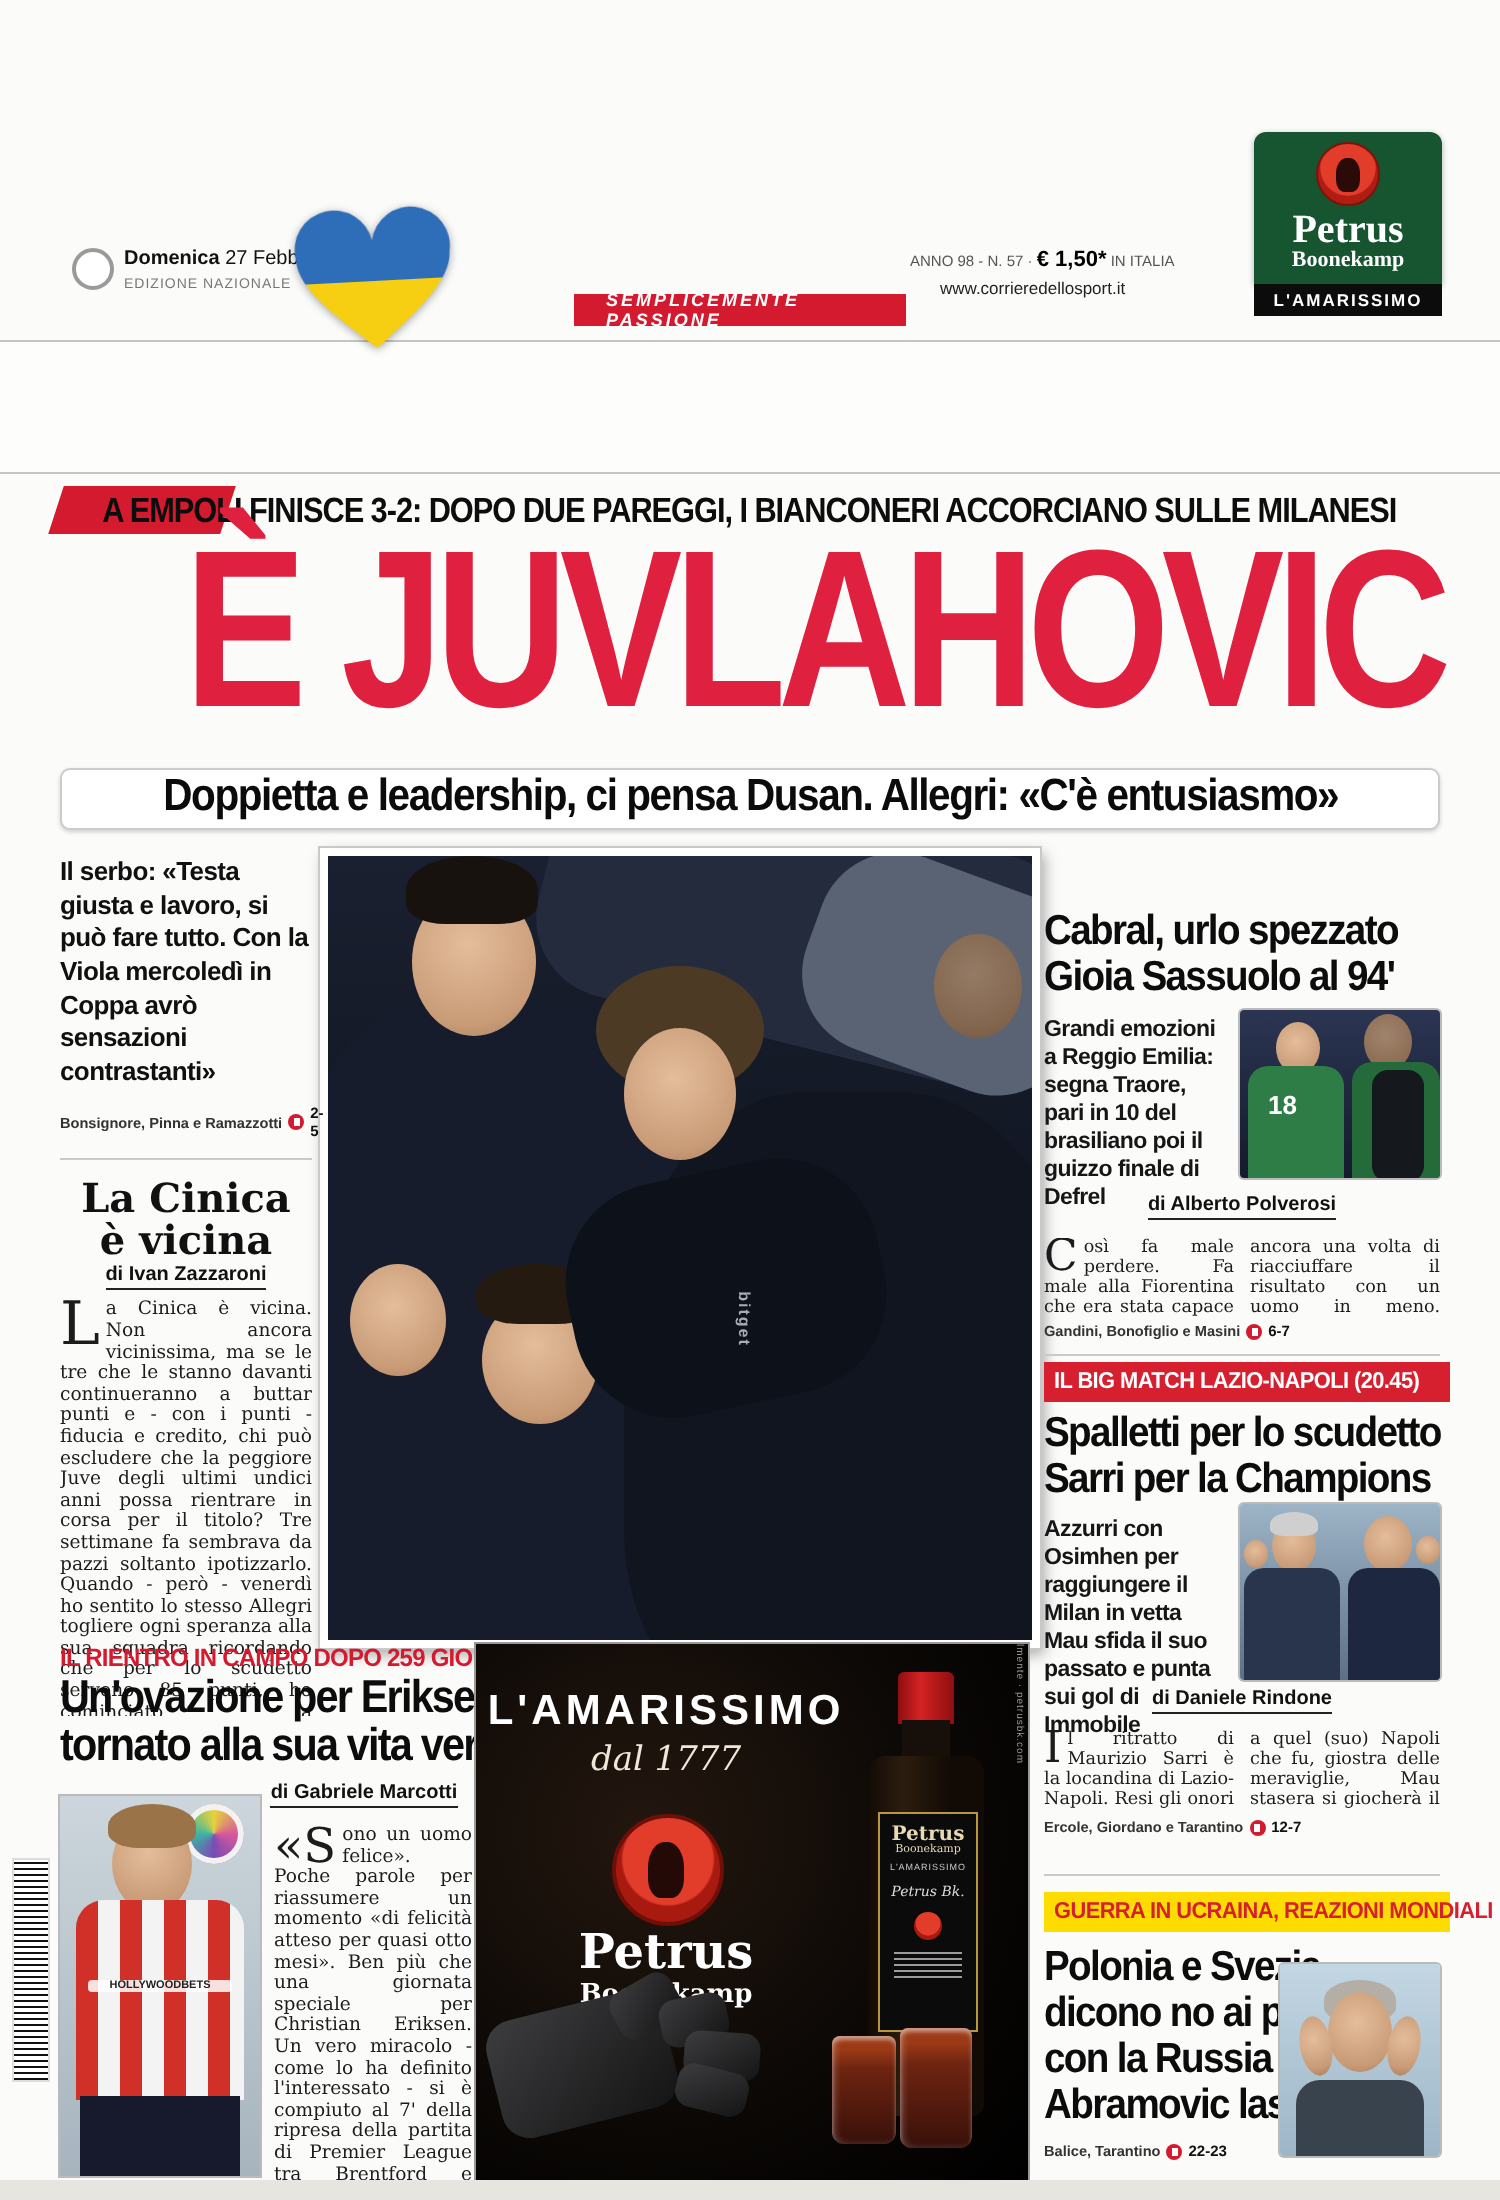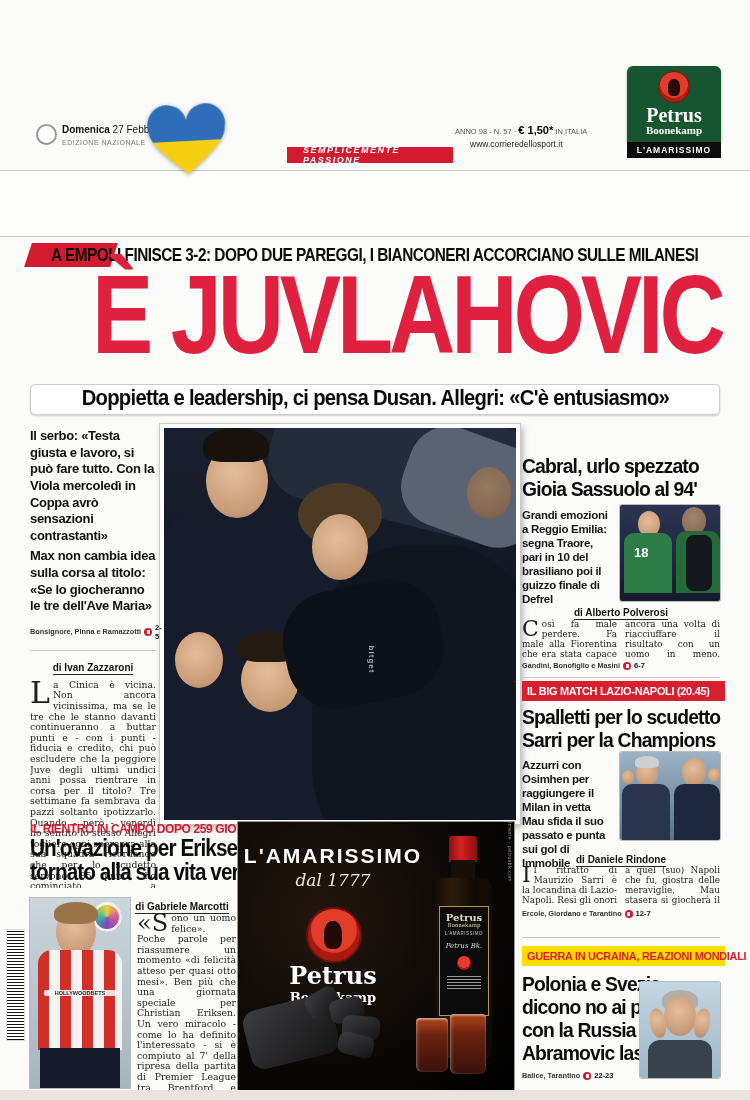--- a/index.html
+++ b/index.html
@@ -63,21 +63,21 @@
   
   .leftcol{left:30px;top:428px;width:126px;}
   .summary{font-size:13px;font-weight:bold;line-height:1.28;color:#101010;letter-spacing:-.3px;}
   .byline-row{display:flex;align-items:center;gap:3px;margin-top:8px;}
   .byline-sm{font-size:7.3px;font-weight:bold;color:#333;white-space:nowrap;}
   .pgico{display:inline-block;width:8px;height:8px;border-radius:50%;background:#d31a2e;flex:none;position:relative;}
   .pgico::after{content:"";position:absolute;left:2.5px;top:2px;width:3px;height:4px;background:#fff;}
   .pgnum{font-size:7.5px;font-weight:bold;color:#111;}
   .divider{border:none;border-top:1px solid #c9c9c9;margin:9px 0;}
   .cinica-title{font-family:"DejaVu Serif",serif;font-size:20px;font-weight:bold;text-align:center;line-height:1.05;color:#111;}
-  .author{font-size:10px;font-weight:bold;color:#111;text-align:center;margin-top:11px;}
+  .author{font-size:10px;font-weight:bold;color:#111;text-align:center;margin-top:1px;}
   .author span{border-bottom:1.5px solid #222;padding-bottom:1px;}
   .serifbody{font-family:"DejaVu Serif",serif;font-size:9.3px;line-height:1.14;text-align:justify;color:#1c1c1c;margin-top:7px;}
   .dropcap{float:left;font-family:"DejaVu Serif",serif;font-size:30px;line-height:25px;padding-right:3px;font-weight:normal;}
   
   .erik-kicker{left:30px;top:822px;width:206px;color:#d31a2e;font-size:12.5px;font-weight:bold;letter-spacing:-.4px;transform:scaleX(.96);transform-origin:left;white-space:nowrap;}
   .erik-title{left:30px;top:837px;width:210px;font-size:23px;font-weight:bold;letter-spacing:-1px;line-height:1.04;transform:scaleX(.9);transform-origin:left;color:#0c0c0c;white-space:nowrap;}
   .erik-author{left:128px;top:890px;width:108px;text-align:center;}
   .erik-photo{left:30px;top:898px;width:100px;height:190px;background:linear-gradient(#ccd6dc,#a7b4bd);overflow:hidden;box-shadow:0 0 0 1px #bbb;}
   .erik-body{left:137px;top:906px;width:99px;height:180px;overflow:hidden;}
   .barcode{left:7px;top:930px;width:17px;height:110px;background:repeating-linear-gradient(0deg,#111 0 1px,#fff 1px 3px);box-shadow:0 0 0 1px #ddd;}
@@ -345,27 +345,30 @@
     <div class="blob skin" style="left:3%;top:52%;width:48px;height:56px;"></div>
     <div class="blob skin" style="left:22%;top:56%;width:58px;height:64px;"></div>
     <div class="blob" style="left:21%;top:52%;width:62px;height:30px;background:#241a10;border-radius:50% 50% 35% 35%;"></div>
     <div class="blob skin" style="left:86%;top:10%;width:44px;height:52px;filter:brightness(.65);"></div>
     <div class="body-blob" style="left:34%;top:40%;width:45%;height:30%;background:#0d1119;border-radius:50px;transform:rotate(-12deg);"></div>
     <div class="sponsor-v">bitget</div>
   </div>
 
   <div class="abs leftcol">
     <div class="summary">Il serbo: «Testa giusta e lavoro, si può fare tutto. Con la Viola mercoledì in Coppa avrò sensazioni contrastanti»</div>
-    <div class="summary" style="margin-top:4px;">Max non cambia idea sulla corsa al titolo: «Se lo giocheranno le tre dell'Ave Maria»</div>
     <div class="byline-row">
       <span class="byline-sm">Bonsignore, Pinna e Ramazzotti</span>
       <span class="pgico"></span>
       <span class="pgnum">2-5</span>
     </div>
     <hr class="divider">
+    <div class="cinica-title">
+      <div>La Cinica</div>
+      <div>è vicina</div>
+    </div>
     <div class="author"><span>di Ivan Zazzaroni</span></div>
     <div class="serifbody" style="height:208px;overflow:hidden;">
       <span class="dropcap">L</span><span>a Cinica è vicina. Non ancora vicinissima, ma se le tre che le stanno davanti continueranno a buttar punti e - con i punti - fiducia e credito, chi può escludere che la peggiore Juve degli ultimi undici anni possa rientrare in corsa per il titolo? Tre settimane fa sembrava da pazzi soltanto ipotizzarlo. Quando - però - venerdì ho sentito lo stesso Allegri togliere ogni speranza alla sua squadra ricordando che per lo scudetto servono 85 punti, ho cominciato a insospettirmi.</span>
       
     </div>
   </div>
 
   <div class="abs erik-kicker">IL RIENTRO IN CAMPO DOPO 259 GIORNI</div>
   <div class="abs erik-title">
     <div>Un'ovazione per Eriksen</div>
@@ -415,21 +418,21 @@
     <div class="glass" style="left:178px;top:196px;"></div>
     <div class="glass" style="left:212px;top:192px;width:36px;height:60px;"></div>
     <div class="ad-credit">bevi responsabilmente · petrusbk.com</div>
   </div>
 
   <div class="abs rc story-h" style="top:454px;">
     <div>Cabral, urlo spezzato</div>
     <div>Gioia Sassuolo al 94'</div>
   </div>
   <div class="abs lead" style="left:522px;top:508px;width:92px;">Grandi emozioni a Reggio Emilia: segna Traore, pari in 10 del brasiliano poi il guizzo finale di Defrel</div>
-  <div class="abs sidephoto" style="left:620px;top:505px;width:100px;height:96px;background:linear-gradient(#2b3552,#151a2c);">
+  <div class="abs sidephoto" style="left:620px;top:505px;width:100px;height:84px;background:linear-gradient(#2b3552,#151a2c);">
     <div class="blob skin" style="left:18px;top:6px;width:22px;height:26px;"></div>
     <div class="blob skin" style="left:62px;top:2px;width:24px;height:28px;filter:brightness(.7);"></div>
     <div style="position:absolute;left:4px;top:28px;width:48px;height:60px;background:#2e7d46;border-radius:10px 10px 0 0;"></div>
     <div style="position:absolute;left:56px;top:26px;width:44px;height:62px;background:#256b3a;border-radius:10px 10px 0 0;"></div>
     <div style="position:absolute;left:66px;top:30px;width:26px;height:56px;background:#15181c;border-radius:8px;"></div>
     <span class="num18" style="left:14px;top:40px;">18</span>
   </div>
   <div class="abs author" style="left:522px;top:596px;width:198px;"><span>di Alberto Polverosi</span></div>
   <div class="abs serifbody cols2" style="left:522px;top:612px;width:198px;height:44px;overflow:hidden;font-size:8.8px;">
     <span class="dropcap" style="font-size:22px;line-height:19px;">C</span><span>osì fa male perdere. Fa male alla Fiorentina che era stata capace ancora una volta di riacciuffare il risultato con un uomo in meno. Contro il Sassuolo l'ha persa in dieci all'ultimo secondo dei 4 minuti di recupero.</span>

